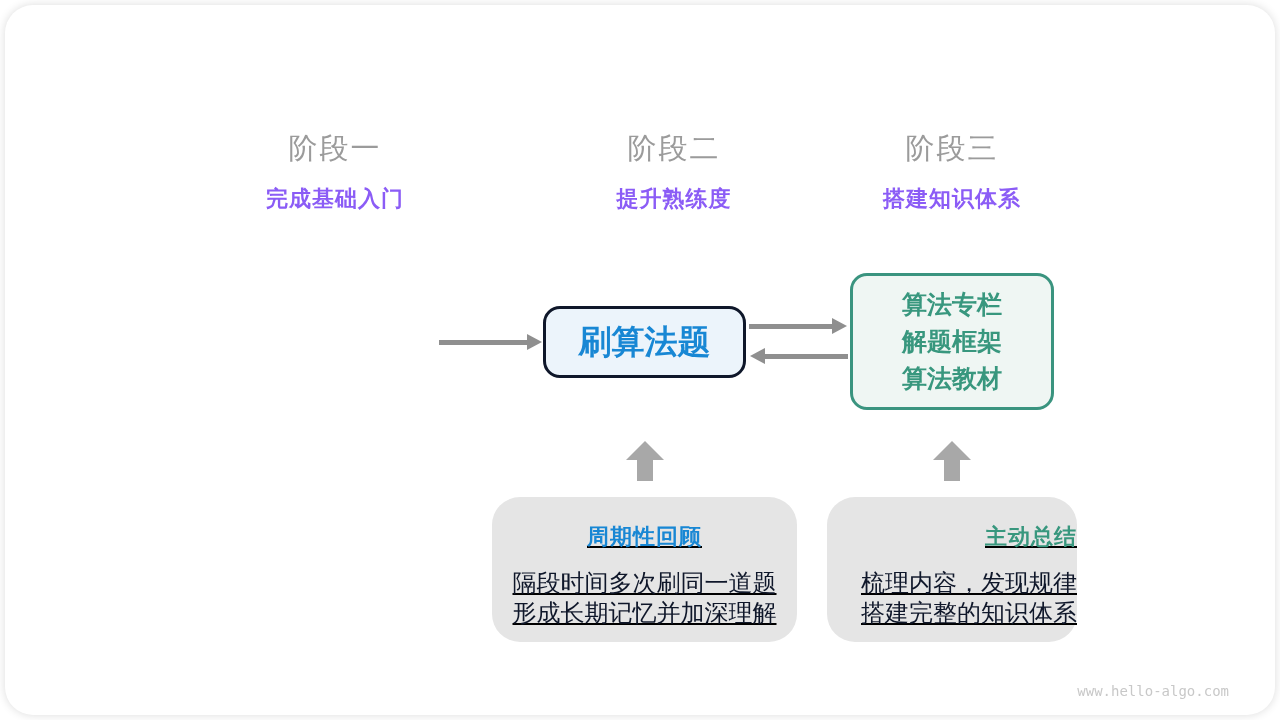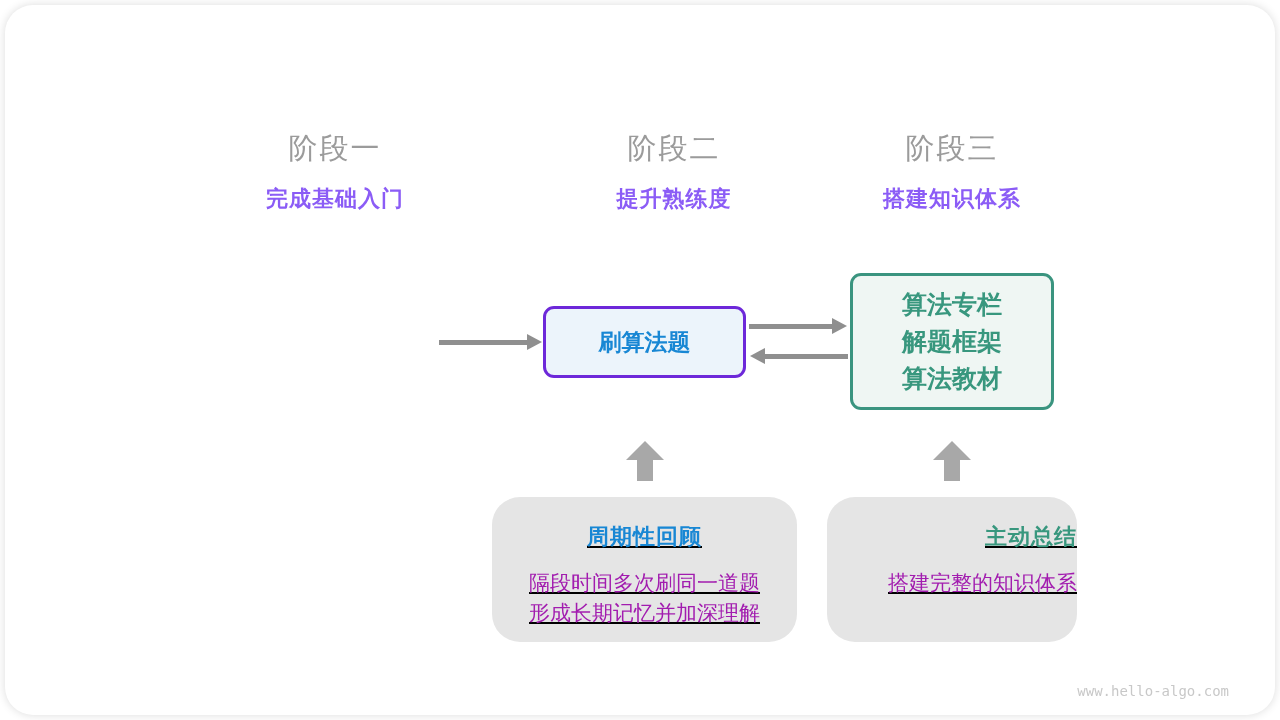--- a/index.html
+++ b/index.html
@@ -25,33 +25,33 @@
   .stage { position: absolute; transform: translateX(-50%); text-align: center; white-space: nowrap; }
   .stage .stage-title { font-size: 29px; line-height: 29px; color: #9B9B9B; letter-spacing: 2px; }
   .stage .stage-subtitle { font-size: 22px; line-height: 22px; font-weight: bold; color: #8b5cf6; margin-top: 25px; letter-spacing: 1px; }
   #stage-1 { left: 330px; top: 129px; }
   #stage-2 { left: 669px; top: 129px; }
   #stage-3 { left: 947px; top: 129px; }
 
   
   .flowbox {
     position: absolute; box-sizing: border-box;
-    border-radius: 11px; display: flex;
+    border-radius: 17px; display: flex;
     align-items: center; justify-content: center;
     font-weight: bold; white-space: nowrap;
   }
   #box-intro {
     left: 229px; top: 300px; width: 203px; height: 75px;
     border: 3px solid #5BA05B; background: #F0F7EE;
     color: #54A35C; font-size: 27px;
   }
   #box-practice {
     left: 538px; top: 301px; width: 203px; height: 72px;
-    border: 3px solid #6d28d9; background: #ECF4FB;
-    color: #1887D4; font-size: 23px;
+    border: 3px solid #0f172a; background: #ECF4FB;
+    color: #1887D4; font-size: 33px;
   }
   #box-advanced {
     left: 845px; top: 268px; width: 204px; height: 137px;
     border: 3px solid #3A947F; background: #EFF6F3;
     color: #38977E; font-size: 25px;
     flex-direction: column; line-height: 37px;
   }
 
   
   .harrow { position: absolute; height: 5px; background: #8F8F8F; }
@@ -81,21 +81,21 @@
   
   .callout {
     position: absolute; background: #E5E5E5;
     border-radius: 28px; text-align: center; text-decoration: underline;
   }
   #callout-review  { left: 487px; top: 492px; width: 305px; height: 145px; }
   #callout-summary { left: 822px; top: 492px; width: 250px; height: 145px; text-align: right; }
   .callout .callout-title { font-size: 22px; font-weight: bold; margin-top: 25px; letter-spacing: 1px; }
   #callout-review  .callout-title { color: #1887D4; }
   #callout-summary .callout-title { color: #38977E; }
-  .callout .callout-body { font-size: 21px; color: #a21caf; line-height: 30px; margin-top: 16px; white-space: nowrap; }
+  .callout .callout-body { font-size: 24px; color: #0f172a; line-height: 30px; margin-top: 16px; white-space: nowrap; }
 
   
   #watermark {
     position: absolute; right: 46px; top: 678px;
     font-family: "DejaVu Sans Mono", monospace;
     font-size: 14px; color: #C8C8C8;
   }
 </style>
 </head>
 <body>
@@ -147,20 +147,21 @@
     <div class="callout" id="callout-review">
       <div class="callout-title">周期性回顾</div>
       <div class="callout-body">
         <div>隔段时间多次刷同一道题</div>
         <div>形成长期记忆并加深理解</div>
       </div>
     </div>
     <div class="callout" id="callout-summary">
       <div class="callout-title">主动总结</div>
       <div class="callout-body">
+        <div>梳理内容，发现规律</div>
         <div>搭建完整的知识体系</div>
       </div>
     </div>
 
     <div id="watermark">www.hello-algo.com</div>
 
   </div>
 </div>
 
 </body></html>

